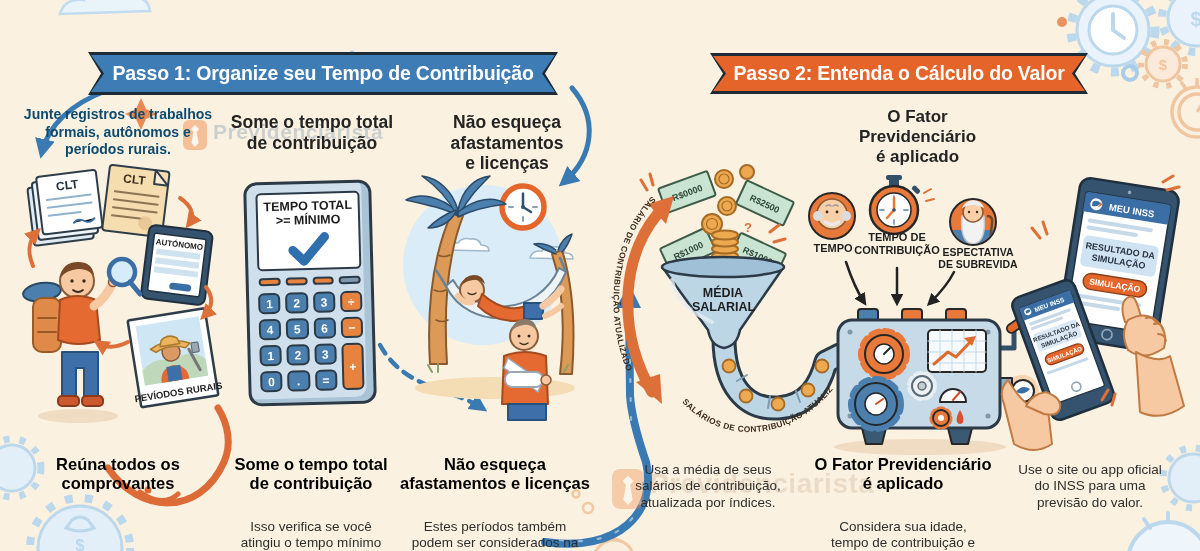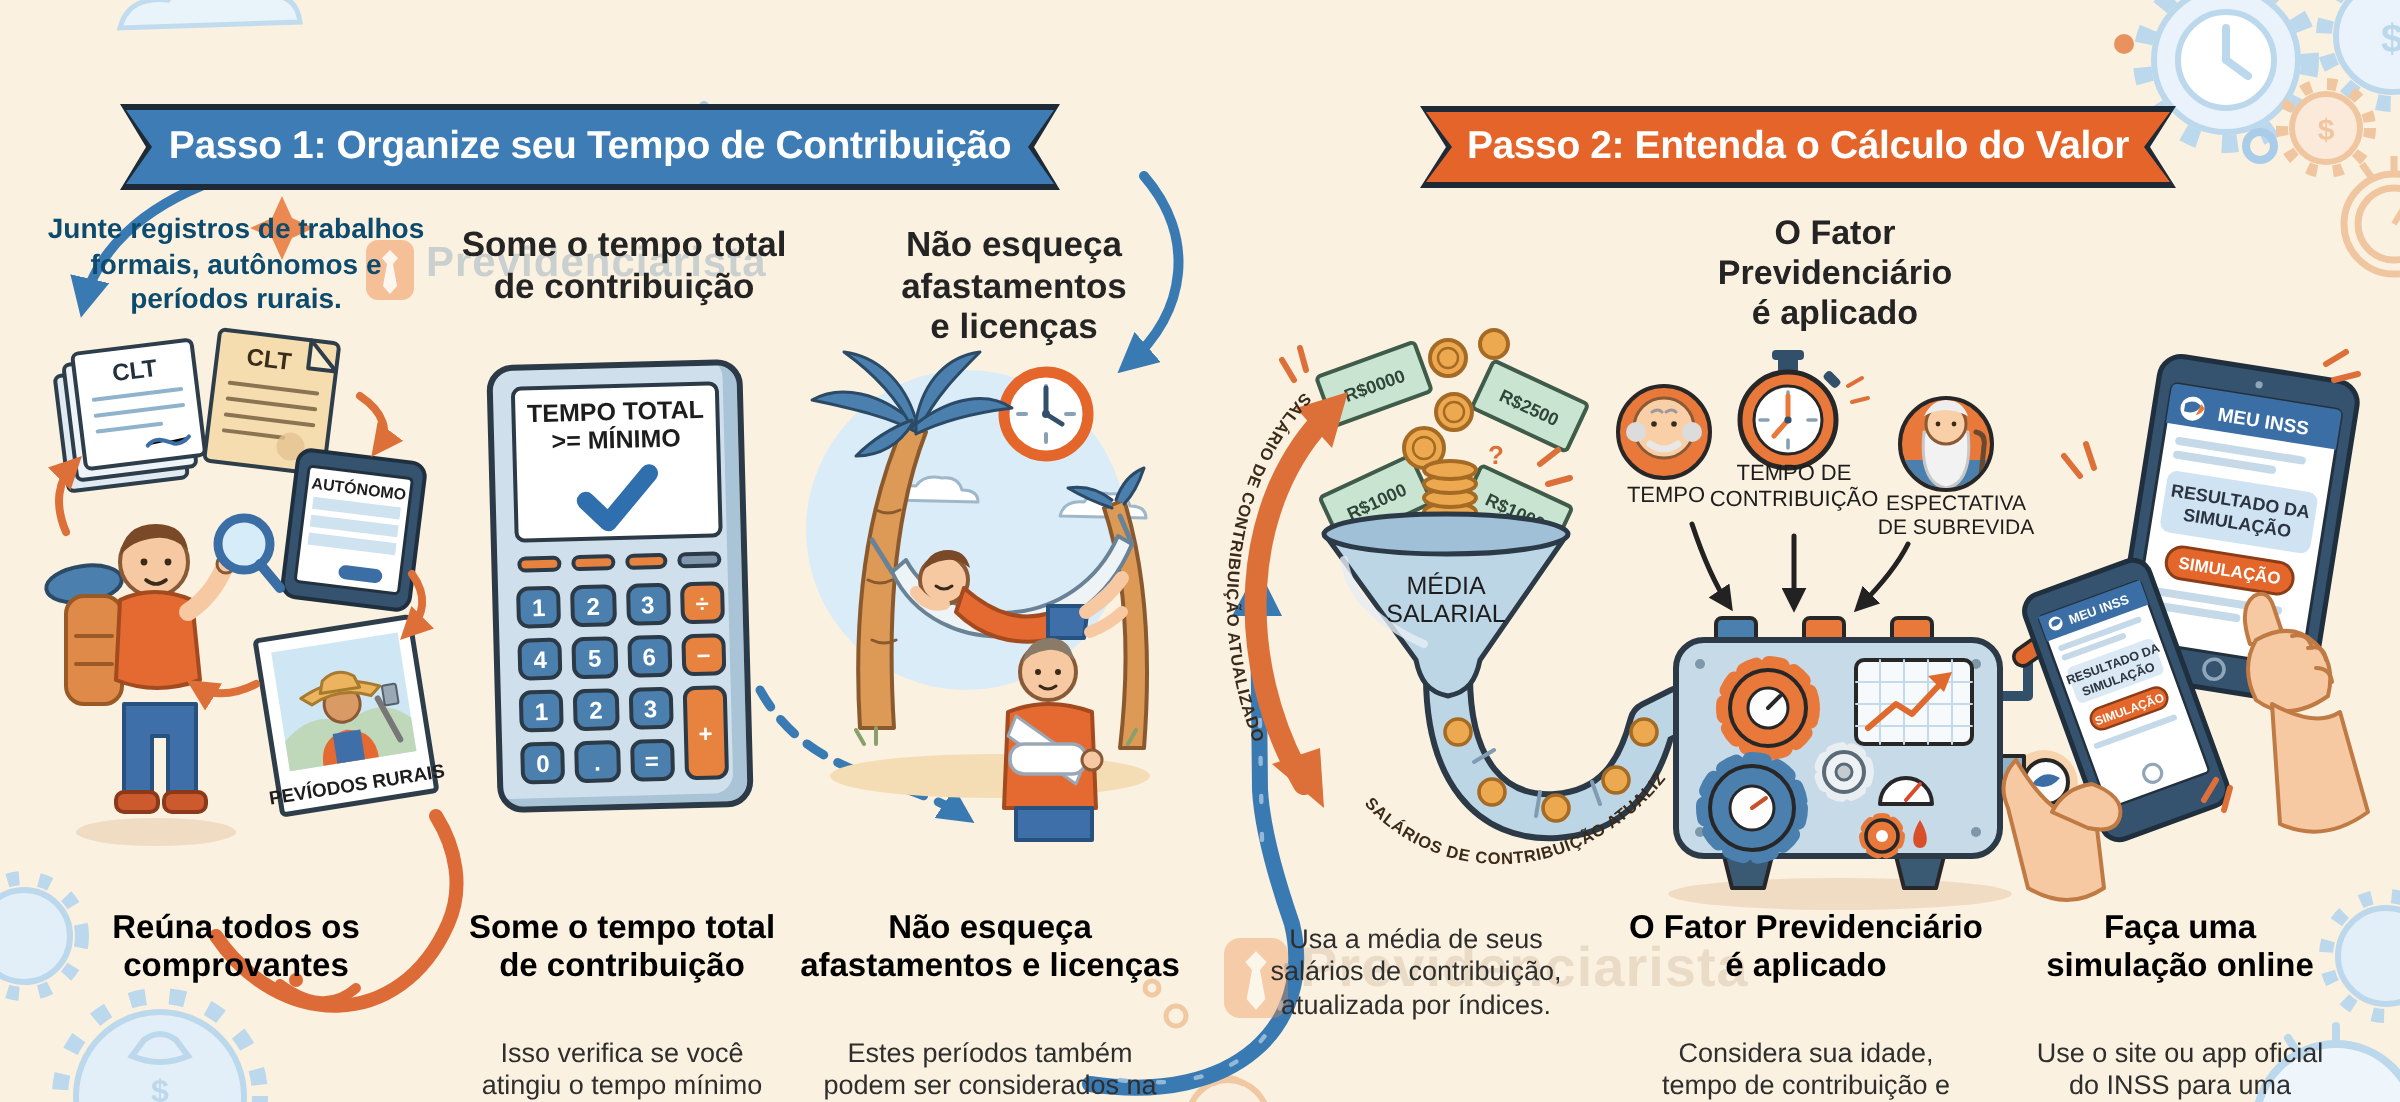--- a/index.html
+++ b/index.html
@@ -24,21 +24,21 @@
   .calc-display{height:78px;background:#fff;border:2.5px solid #2b3a46;border-radius:5px;text-align:center;position:relative}
   .calc-display-text{font-size:12.5px;font-weight:700;line-height:1.12;margin-top:5px;white-space:pre-line;color:#1d1d1d}
   .calc-check{position:absolute;left:50%;transform:translateX(-50%);bottom:2px}
   .calc-pills{display:flex;gap:5px;margin:7px 1px 0}
   .pill{flex:1;height:8px;border-radius:4px;border:2px solid #2b3a46;background:#e8823f}
   .pill.gray{background:#7f98ad}
   .calc-keys{display:grid;grid-template-columns:repeat(4,1fr);grid-auto-rows:21px;gap:5px;margin-top:7px}
   .key{background:#4a7fae;border:2px solid #2b3a46;border-radius:6px;color:#fff;font-weight:700;font-size:12px;display:flex;align-items:center;justify-content:center}
   .key.op{background:#e8823f}
   .key.plus{grid-column:4;grid-row:3/5}
-  .mach-label{font-weight:400;color:#1d1d1d;line-height:1.15}
+  .mach-label{font-weight:700;color:#1d1d1d;line-height:1.15}
 </style>
 </head>
 <body>
 
 <svg id="illus" width="1200" height="551" viewBox="0 0 1200 551">
   <defs>
     <marker id="mO" viewBox="0 0 10 10" refX="6.5" refY="5" markerWidth="4" markerHeight="4" orient="auto">
         <path d="M0 0L10 5L0 10z" fill="#dd7038"></path>
       </marker>
     <marker id="mB" viewBox="0 0 10 10" refX="6.5" refY="5" markerWidth="4" markerHeight="4" orient="auto">
@@ -460,21 +460,21 @@
   <span class="wm-text" style="font-size:21px;color:#8fa9bd">Previdenciarista</span>
 </div>
 <div class="wm" style="left:612px;top:468px;opacity:.35">
   <svg width="32" height="42" viewBox="0 0 24 30">
       <rect x="0" y="0" width="24" height="30" rx="6" fill="#ef8742"></rect>
       <path d="M12 5 l4 4 -2.5 3 2 11 -3.5 4 -3.5 -4 2 -11 -2.5 -3 z" fill="#fff"></path>
     </svg>
   <span class="wm-text" style="font-size:28px;color:#cbb49a">Previdenciarista</span>
 </div>
 
-<div class="banner" style="left:60px;top:52px;width:470px;height:43px;--rc:#3d7cb5">
+<div class="banner" style="left:88px;top:52px;width:470px;height:43px;--rc:#3d7cb5">
   <div class="rib outer"></div>
     <div class="rib inner"></div>
   <span class="banner-label">Passo 1: Organize seu Tempo de Contribuição</span>
 </div>
 <div class="banner" style="left:710px;top:53px;width:378px;height:41px;--rc:#e4642a">
   <div class="rib outer"></div>
     <div class="rib inner"></div>
   <span class="banner-label">Passo 2: Entenda o Cálculo do Valor</span>
 </div>
 
@@ -555,18 +555,16 @@
 atualizada por índices.</div>
 </div>
 <div class="txt caption" style="left:806px;top:437px;width:194px">
   <div class="cap-title">O Fator Previdenciário
 é aplicado</div>
   <div class="cap-body">Considera sua idade,
 tempo de contribuição e
 expectativa de sobrevida.</div>
 </div>
 <div class="txt caption" style="left:1000px;top:437px;width:180px">
-  <div class="cap-title">Faça uma
-simulação online</div>
   <div class="cap-body">Use o site ou app oficial
 do INSS para uma
 previsão do valor.</div>
 </div>
 
 </body></html>

